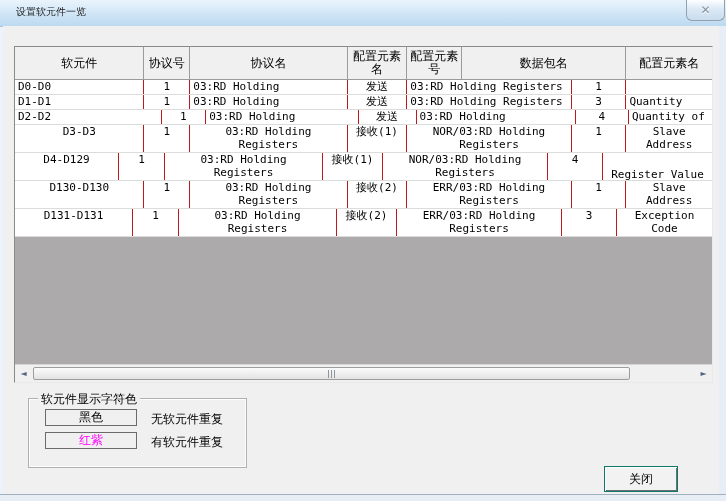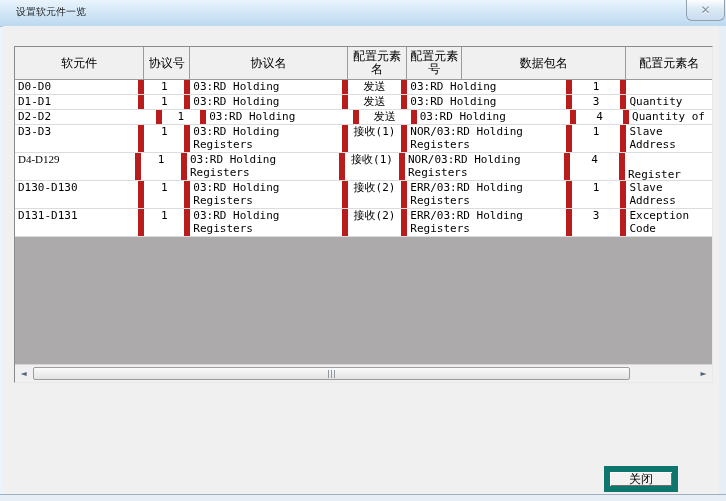--- a/index.html
+++ b/index.html
@@ -41,23 +41,23 @@
   }
   .grid-header{display:flex;height:32px;flex:0 0 32px;background:#f0f0f0;border-bottom:1px solid #9b9b9b;}
   .hcell{
     box-sizing:border-box;border-right:1px solid #9b9b9b;
     display:flex;align-items:center;justify-content:center;text-align:center;
     font-size:12px;line-height:13px;color:#000;padding:0 2px;
   }
   .hcell:last-child{border-right:none;}
   .grid-row{display:flex;background:#fff;border-bottom:1px solid #dcdcdc;}
   .grid-row.short{height:14px;flex:0 0 14px;}
-  .grid-row.tall{height:27px;flex:0 0 27px;}
+  .grid-row.tall{height:27px;flex:0 0 27px;text-align:center;}
   .dcell{
-    box-sizing:border-box;border-right:6px solid #b91c1c;
+    box-sizing:border-box;border-right:1px solid #b91c1c;
     font-family:"DejaVu Sans Mono","Liberation Mono",monospace;
     font-size:11px;line-height:13px;color:#000;
     overflow:hidden;white-space:pre-wrap;word-break:break-word;
     padding:0 3px;display:flex;flex-direction:column;justify-content:flex-start;
   }
   .dcell:last-child{border-right:none;}
   .dcell.center{align-items:center;}
   .grid-filler{flex:1 1 auto;background:#acaaaa;}
   
   .hscroll{flex:0 0 17px;height:17px;background:#f0f0f0;border-top:1px solid #d5d5d5;display:flex;align-items:center;}
@@ -91,21 +91,21 @@
     font-size:12px;cursor:pointer;
   }
   .color-btn.b1{top:10px;color:#000;}
   .color-btn.b2{top:33px;color:#ff00ff;}
   .color-desc{position:absolute;left:122px;font-size:12px;color:#000;}
   .color-desc.d1{top:12px;}
   .color-desc.d2{top:35px;}
   
   .ok-btn{
     position:absolute;left:601px;top:440px;width:74px;height:26px;box-sizing:border-box;
-    background:#f2f2f2;border:6px solid #0f766e;
+    background:#f2f2f2;border:1px solid #0f766e;
     box-shadow:inset 1px 1px 0 #ffffff, inset -1px -1px 0 #6f6f6f;
     display:flex;align-items:center;justify-content:center;
     font-size:12px;color:#000;cursor:pointer;
   }
 </style>
 </head>
 <body>
 
 <div class="titlebar">
   <span class="title-text">设置软元件一览</span>
@@ -152,37 +152,37 @@
           <div class="dcell" style="width: 86px; flex: 1 1 auto;">Quantity of</div>
         </div><div class="grid-row tall">
           <div class="dcell" style="width: 130px;">D3-D3</div>
           <div class="dcell center" style="width: 46px;">1</div>
           <div class="dcell" style="width: 158px;">03:RD Holding Registers</div>
           <div class="dcell center" style="width: 60px;">接收(1)</div>
           <div class="dcell" style="width: 165px;">NOR/03:RD Holding Registers</div>
           <div class="dcell center" style="width: 55px;">1</div>
           <div class="dcell" style="width: 86px; flex: 1 1 auto;">Slave Address</div>
         </div><div class="grid-row tall">
-          <div class="dcell" style="width: 126px; font-family: Liberation Serif, serif;">D4-D129</div>
+          <div class="dcell" style="width: 104px;">D4-D129</div>
           <div class="dcell center" style="width: 46px;">1</div>
           <div class="dcell" style="width: 158px;">03:RD Holding Registers</div>
           <div class="dcell center" style="width: 60px;">接收(1)</div>
           <div class="dcell" style="width: 165px;">NOR/03:RD Holding Registers</div>
           <div class="dcell center" style="width: 55px;">4</div>
           <div class="dcell" style="width: 86px; flex: 1 1 auto; margin-top: 15px;">Register Value</div>
         </div><div class="grid-row tall">
           <div class="dcell" style="width: 130px;">D130-D130</div>
           <div class="dcell center" style="width: 46px;">1</div>
           <div class="dcell" style="width: 158px;">03:RD Holding Registers</div>
           <div class="dcell center" style="width: 60px;">接收(2)</div>
           <div class="dcell" style="width: 165px;">ERR/03:RD Holding Registers</div>
           <div class="dcell center" style="width: 55px;">1</div>
           <div class="dcell" style="width: 86px; flex: 1 1 auto;">Slave Address</div>
         </div><div class="grid-row tall">
-          <div class="dcell" style="width: 130px;">D131-D131</div>
+          <div class="dcell" style="width: 118px;">D131-D131</div>
           <div class="dcell center" style="width: 46px;">1</div>
           <div class="dcell" style="width: 158px;">03:RD Holding Registers</div>
           <div class="dcell center" style="width: 60px;">接收(2)</div>
           <div class="dcell" style="width: 165px;">ERR/03:RD Holding Registers</div>
           <div class="dcell center" style="width: 55px;">3</div>
           <div class="dcell" style="width: 86px; flex: 1 1 auto;">Exception Code</div>
         </div></div>
     <div class="grid-filler"></div>
     <div class="hscroll">
       <div class="sb-btn">
@@ -190,20 +190,31 @@
       </div>
       <div class="sb-thumb">
         <div class="sb-grip"></div>
       </div>
       <div class="sb-btn" style="margin-left:auto">
         <span>►</span>
       </div>
     </div>
   </div>
 
+  <div class="groupbox">
+    <span class="groupbox-title">软元件显示字符色</span>
+    <div class="color-btn b1">
+      <span>黑色</span>
+    </div>
+    <span class="color-desc d1">无软元件重复</span>
+    <div class="color-btn b2">
+      <span>红紫</span>
+    </div>
+    <span class="color-desc d2">有软元件重复</span>
+  </div>
 
   <div class="ok-btn">
     <span>关闭</span>
   </div>
 
 </div>
 
 <div class="win-edge-bottom"></div>
 <div class="win-edge-right"></div>
 

